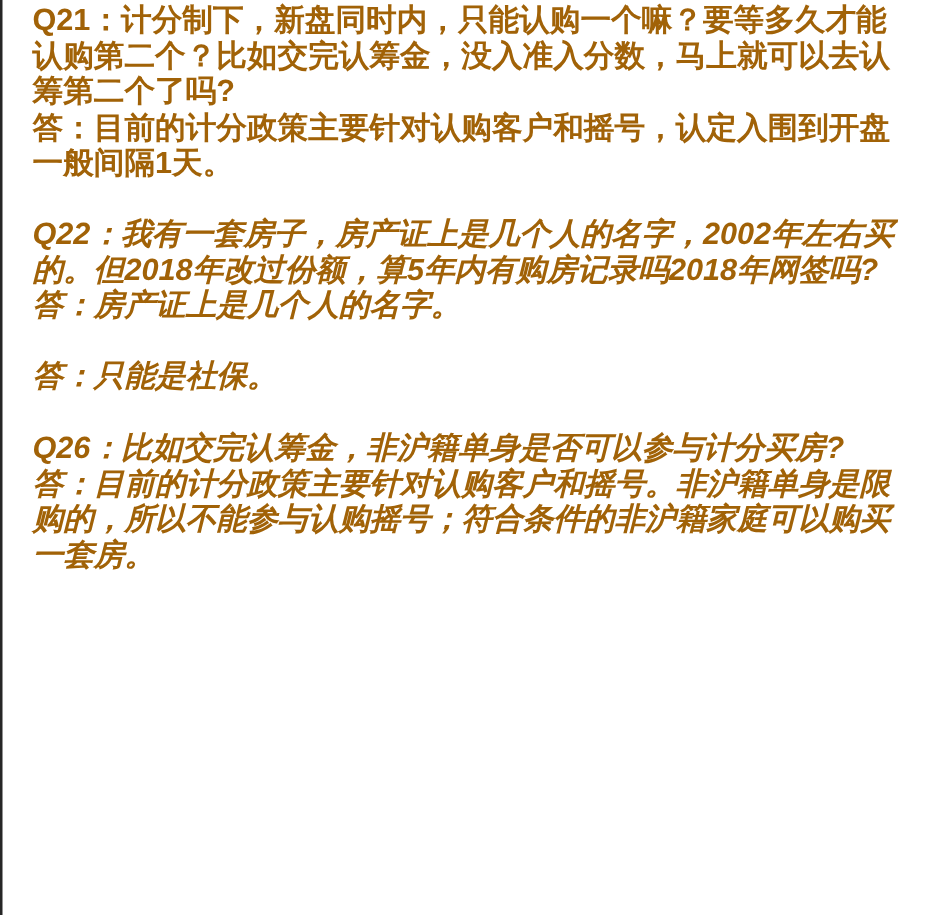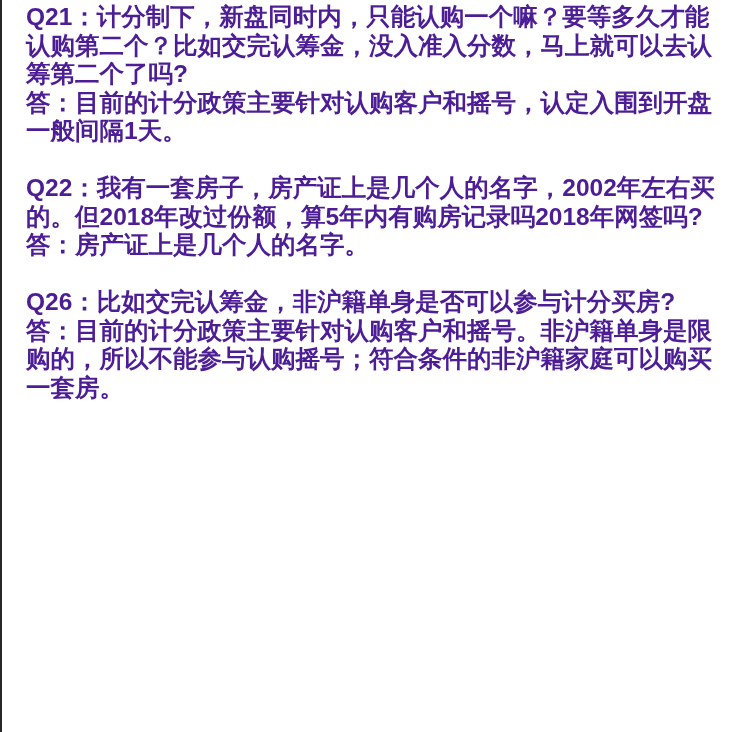--- a/index.html
+++ b/index.html
@@ -23,28 +23,29 @@
   }
   .doc {
     position: absolute;
     left: 26px;
     top: 3px;
     width: 689px;
     font-family: "Liberation Sans", "DejaVu Sans", sans-serif;
     font-weight: 700;
     font-size: 24.5px;
     line-height: 28.5px;
-    color: #4c1d95;
+    color: #a16207;
     text-align: left;
   }
   .qa-item {
     margin: 0;
   }
   .qa-item + .qa-item {
     margin-top: 28.5px; 
+    font-style: italic;
   }
   .qa-item p {
     margin: 0;
     padding: 0;
   }
 </style>
 </head>
 <body>
 
 <div class="edge-line"></div>
@@ -58,20 +59,21 @@
 
   <section class="qa-item">
     <p>Q22：我有一套房子，房产证上是几个人的名字，2002年左右买的。但2018年改过份额，算5年内有购房记录吗2018年网签吗?</p>
     <p>答：房产证上是几个人的名字。</p>
   </section>
 
   <section class="qa-item">
   </section>
 
   <section class="qa-item">
+    <p>答：只能是社保。</p>
   </section>
 
 
   <section class="qa-item">
     <p>Q26：比如交完认筹金，非沪籍单身是否可以参与计分买房?</p>
     <p>答：目前的计分政策主要针对认购客户和摇号。非沪籍单身是限购的，所以不能参与认购摇号；符合条件的非沪籍家庭可以购买一套房。</p>
   </section>
 
 </main>
 

